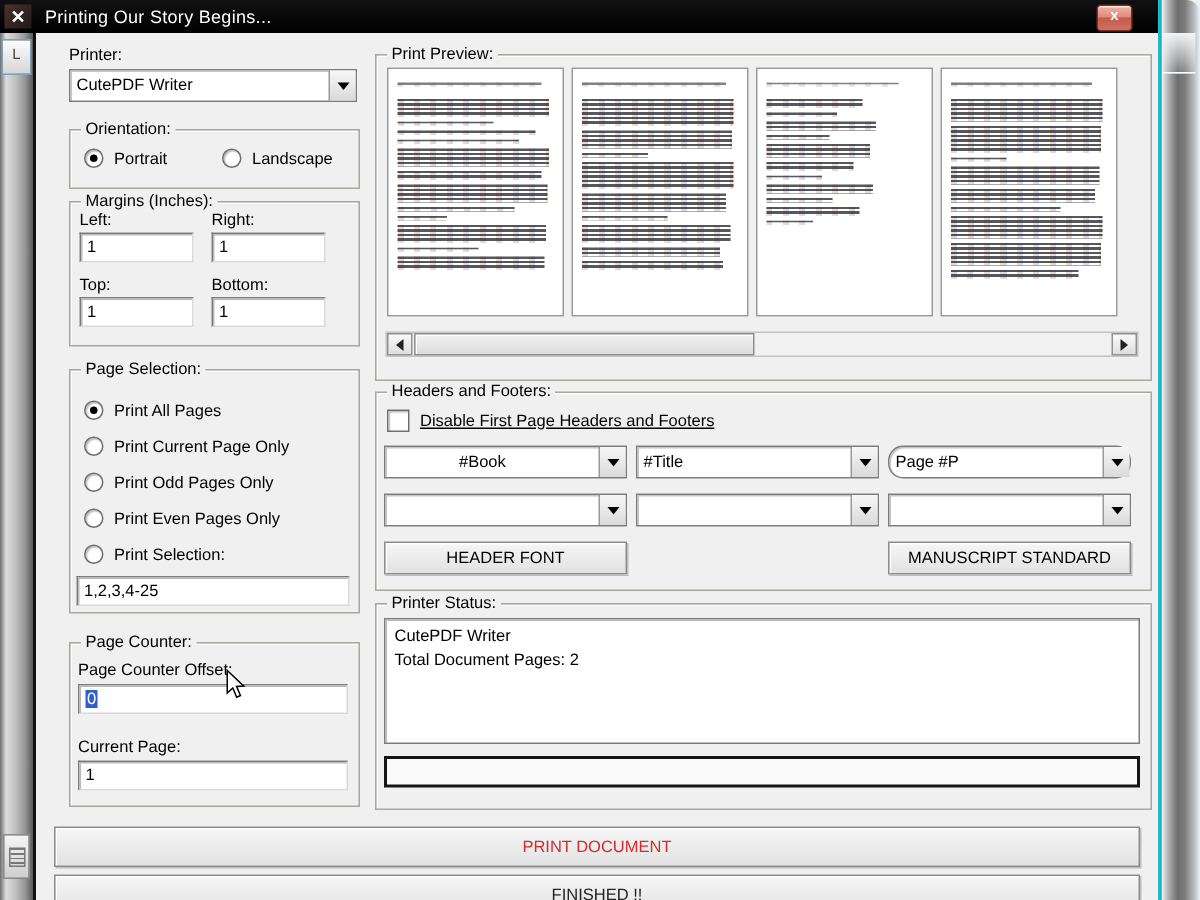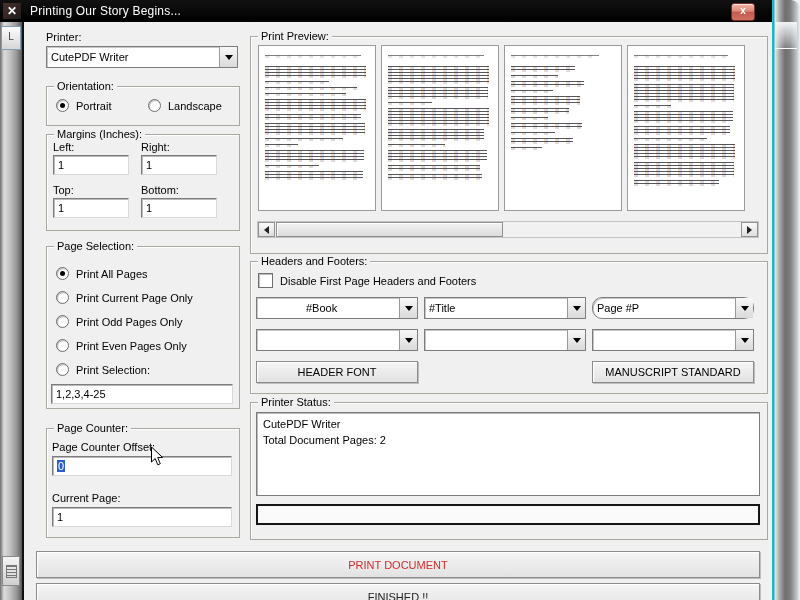--- a/index.html
+++ b/index.html
@@ -240,21 +240,21 @@
       </div>
     <div class="sthumb"></div>
     <div class="sbtn right">
         <i></i>
       </div>
   </div>
 
   <div class="gb" style="left:250px;top:261px;width:516px;height:131px;">
     <span class="legend">Headers and Footers:</span>
   </div>
-  <div class="radio-row" style="left:258px;top:273px;">
+  <div class="radio-row" style="left:258px;top:273px;text-decoration:underline;">
     <span class="checkbox"></span>
     <span>Disable First Page Headers and Footers</span>
   </div>
   <div class="combo" style="left:256px;top:297px;width:162px;height:22px;padding-left:45px;">
     <span class="val">#Book</span>
     <span class="drop">
         <i></i>
       </span>
   </div>
   <div class="combo" style="left:424px;top:297px;width:162px;height:22px;">

